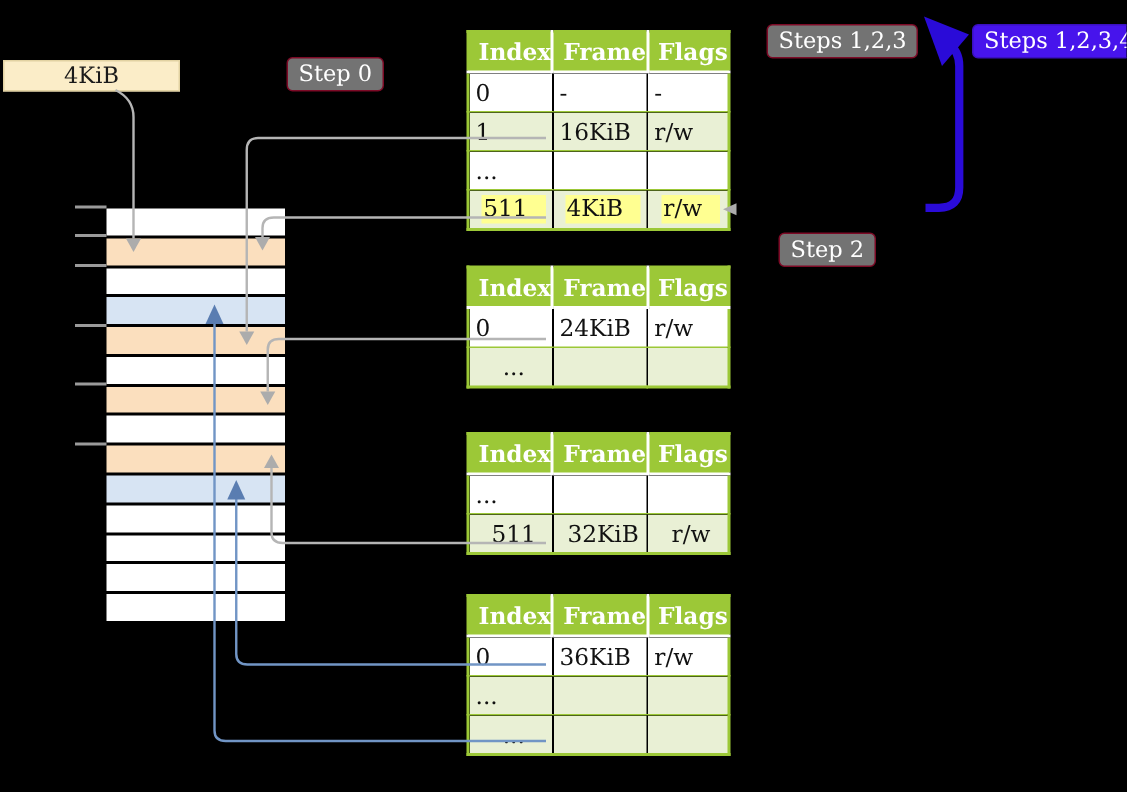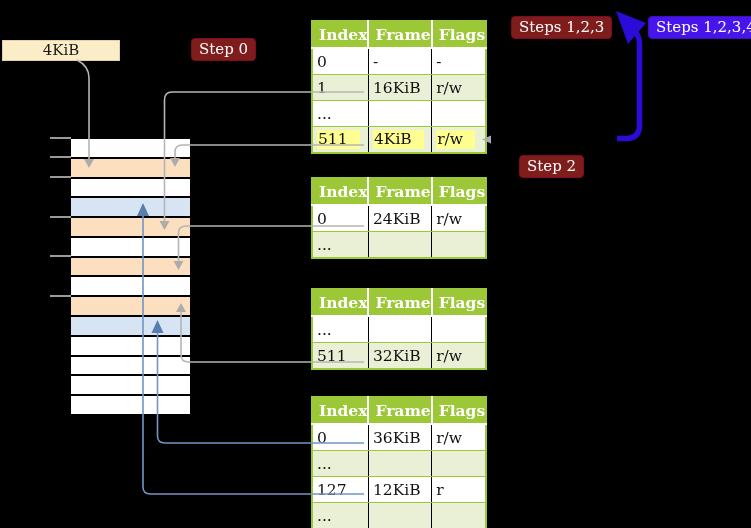--- a/index.html
+++ b/index.html
@@ -11,21 +11,21 @@
   .frame-label{
     position:absolute;left:2px;top:40px;width:118px;height:21px;
     background:#FBEDC8;border:1px solid #e2d2a2;box-sizing:border-box;
     color:#1a1a1a;font-size:15px;line-height:19px;text-align:center;
   }
   
   .badge{
     position:absolute;color:#fff;font-size:15px;line-height:19px;
     padding:1px 7px;border-radius:4px;white-space:nowrap;
   }
-  .badge.red{background:#7f1d1d;border:1px solid #7d0a26;}
+  .badge.red{background:#737373;border:1px solid #7d0a26;}
   .badge.violet{background:#4714EC;border:1px solid #3a10c0;}
   #badge-step0{left:191px;top:38px;}
   #badge-steps123{left:511px;top:16px;}
   #badge-steps1234{left:648px;top:16px;}
   #badge-step4{left:519px;top:155px;}
   
   .mem{
     position:absolute;left:71px;top:137px;width:119px;height:277px;
     display:flex;flex-direction:column;row-gap:2px;padding-top:2px;box-sizing:border-box;
   }
@@ -44,21 +44,21 @@
     text-align:left;height:23px;padding:1px 0 1px 6px;
     border-right:2px solid #fff;border-bottom:2px solid #fff;
   }
   .ptable th:last-child{border-right:none;margin-top:33px;}
   .ptable td{
     background:#fff;color:#111;font-size:15.5px;height:25px;
     padding:0 0 0 4px;border-right:1.5px solid #000;border-bottom:1px solid #9CC837;
     overflow:hidden;white-space:nowrap;
   }
   .ptable td:last-child{border-right:none;}
-  .ptable tr:last-child td{border-bottom:none;}
+  .ptable tr:last-child td{border-bottom:none;text-align:center;}
   .ptable td.shade{background:#E9F0D5;}
   .hl{background:#FFFF91;display:inline-block;padding:0 12px 1px 1px;}
   #pt0{top:20px;} #pt1{top:177px;} #pt2{top:288px;} #pt3{top:396px;}
   
   #overlay{position:absolute;left:0;top:0;pointer-events:none;}
 </style>
 </head>
 <body>
 
 <div class="frame-label">4KiB</div>
@@ -196,25 +196,20 @@
     <tbody>
       <tr>
         <td>0</td>
         <td>36KiB</td>
         <td>r/w</td>
       </tr>
       <tr>
         <td class="shade">...</td>
         <td class="shade"></td>
         <td class="shade"></td>
-      </tr>
-      <tr>
-        <td>127</td>
-        <td>12KiB</td>
-        <td>r</td>
       </tr>
       <tr>
         <td class="shade">...</td>
         <td class="shade"></td>
         <td class="shade"></td>
       </tr>
     </tbody>
 </table>
 
 <svg id="overlay" width="751" height="528" viewBox="0 0 751 528">

